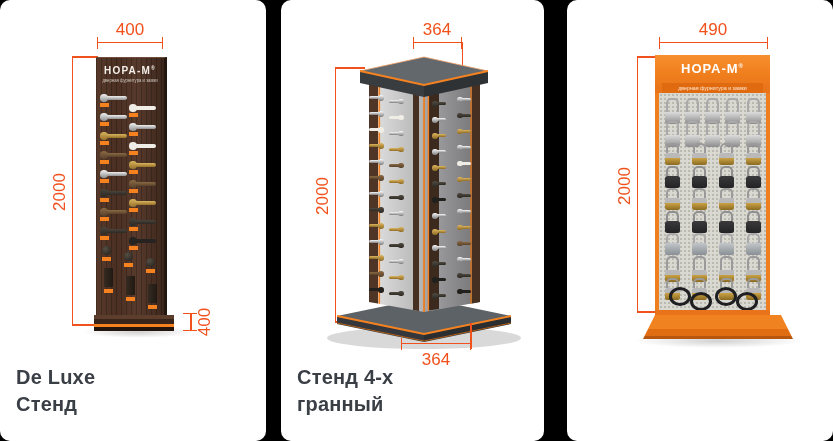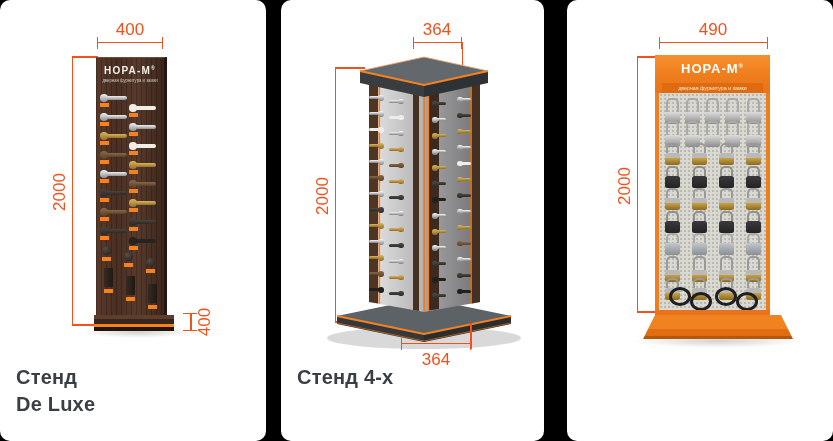--- a/index.html
+++ b/index.html
@@ -225,22 +225,22 @@
             <span class="tag"></span>
           </div>
         </div>
     </div>
     <div class="wood-base"></div>
 
     <div class="bracket400" style="left:183px;top:313px;height:16px;"></div>
     <div class="dim-label vert" style="left:175px;top:312px;">400</div>
 
     <div class="caption">
+      <div>De Luxe</div>
       <div>Стенд</div>
-      <div>De Luxe</div>
     </div>
   </div>
 
   <div class="card" id="card2">
     <div class="dim-label" style="left:126px;top:20px;">364</div>
     <div class="dim-line-h" style="left:132px;top:42px;width:49px;"></div>
     <div class="tick-ext" style="left:180.5px;top:42px;height:33px;"></div>
 
     <div class="dim-label vert" style="left:12px;top:186px;">2000</div>
     <div class="dim-line-v tickwide2" style="left:54px;top:68px;height:254px;"></div>
@@ -332,20 +332,21 @@
         <div class="t-lever dir-r f-dark" style="left: 177px; top: 273.914px;"></div>
         <div class="t-lever dir-r f-black" style="left: 177px; top: 289.914px;"></div>
       </div>
 
     <div class="tick-ext" style="left:189.2px;top:323px;height:26px;"></div>
     <div class="dim-line-h" style="left:120px;top:343px;width:70px;"></div>
     <div class="dim-label" style="left:125px;top:350px;">364</div>
 
     <div class="caption">
       <div>Стенд 4-х</div>
+      <div>гранный</div>
     </div>
   </div>
 
   <div class="card" id="card3">
     <div class="dim-label" style="left:116px;top:20px;">490</div>
     <div class="dim-line-h" style="left:92px;top:42px;width:109px;"></div>
 
     <div class="dim-label vert" style="left:28px;top:176px;">2000</div>
     <div class="dim-line-v tickwide" style="left:70px;top:57px;height:255px;"></div>
 

